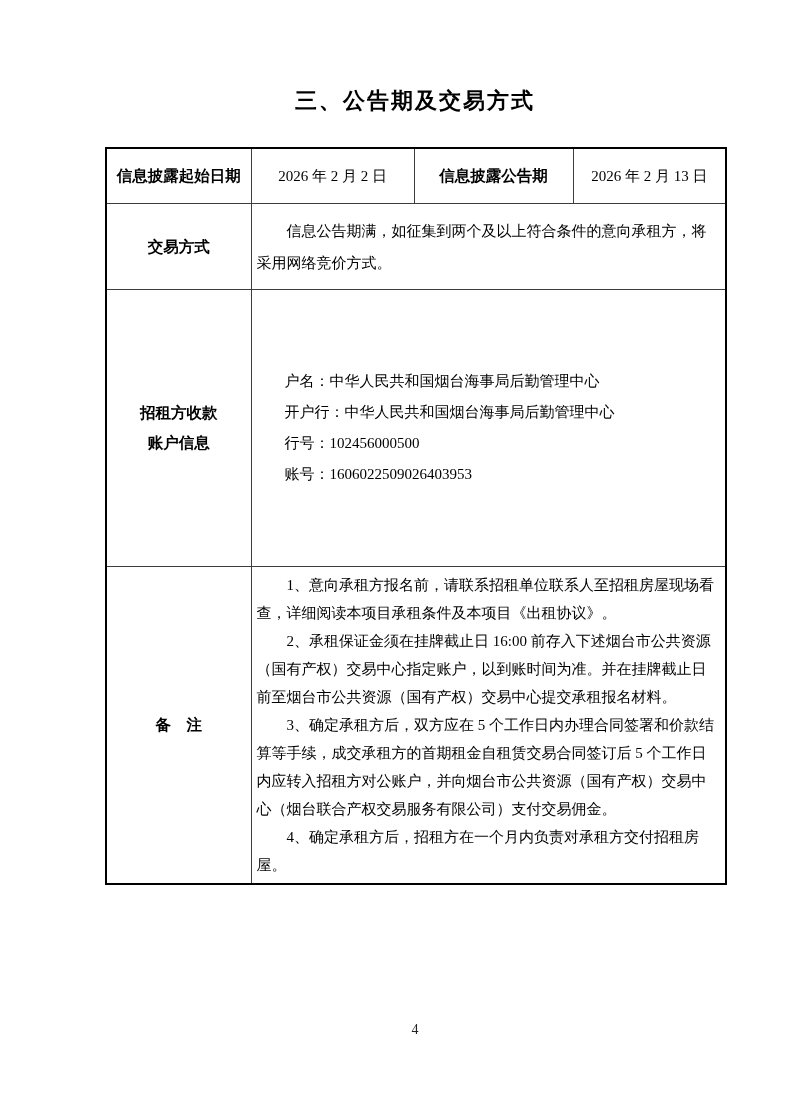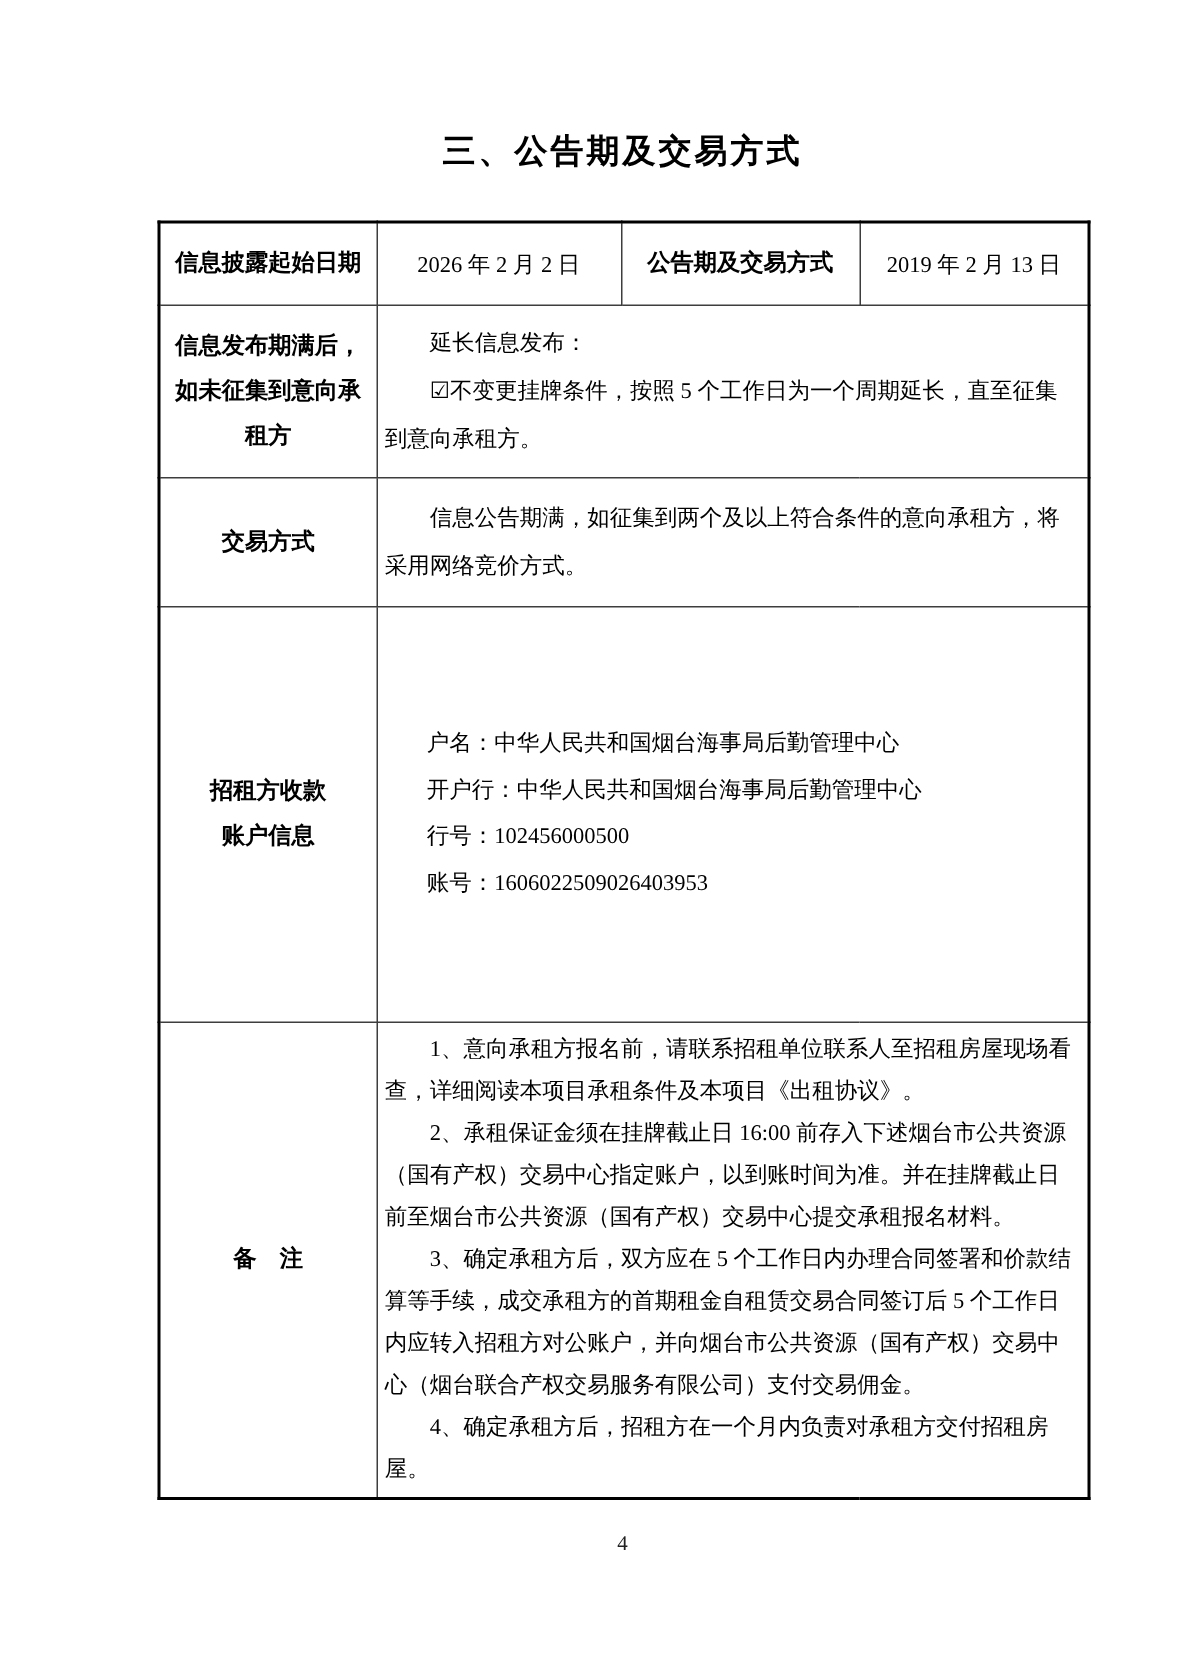--- a/index.html
+++ b/index.html
@@ -117,36 +117,25 @@
       <col style="width:145px">
       <col style="width:163px">
       <col style="width:159px">
       <col style="width:153px">
     </colgroup>
 
     <tbody>
         <tr class="r-dates">
       <th class="label-cell">信息披露起始日期</th>
       <td class="value-cell">2026 年 2 月 2 日</td>
-      <th class="label-cell">公告期及交易方式</th>
-      <td class="value-cell">2019 年 2 月 13 日</td>
+      <th class="label-cell">信息披露公告期</th>
+      <td class="value-cell">2026 年 2 月 13 日</td>
     </tr>
 
 
-    <tr class="r-extend">
-      <th class="label-cell">
-        <div class="label-line">信息发布期满后，</div>
-        <div class="label-line">如未征集到意向承</div>
-        <div class="label-line">租方</div>
-      </th>
-      <td class="content-cell" colspan="3">
-        <p class="para">延长信息发布：</p>
-        <p class="para">☑不变更挂牌条件，按照 5 个工作日为一个周期延长，直至征集到意向承租方。</p>
-      </td>
-    </tr>
 
     <tr class="r-method">
       <th class="label-cell">交易方式</th>
       <td class="content-cell" colspan="3">
         <p class="para">信息公告期满，如征集到两个及以上符合条件的意向承租方，将采用网络竞价方式。</p>
       </td>
     </tr>
 
     <tr class="r-account">
       <th class="label-cell">

